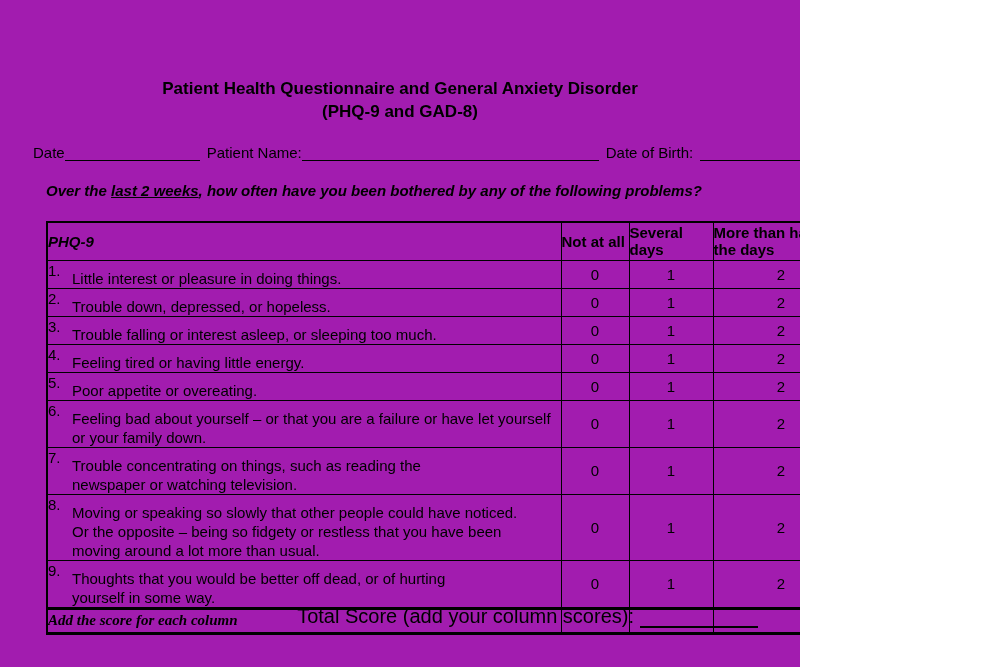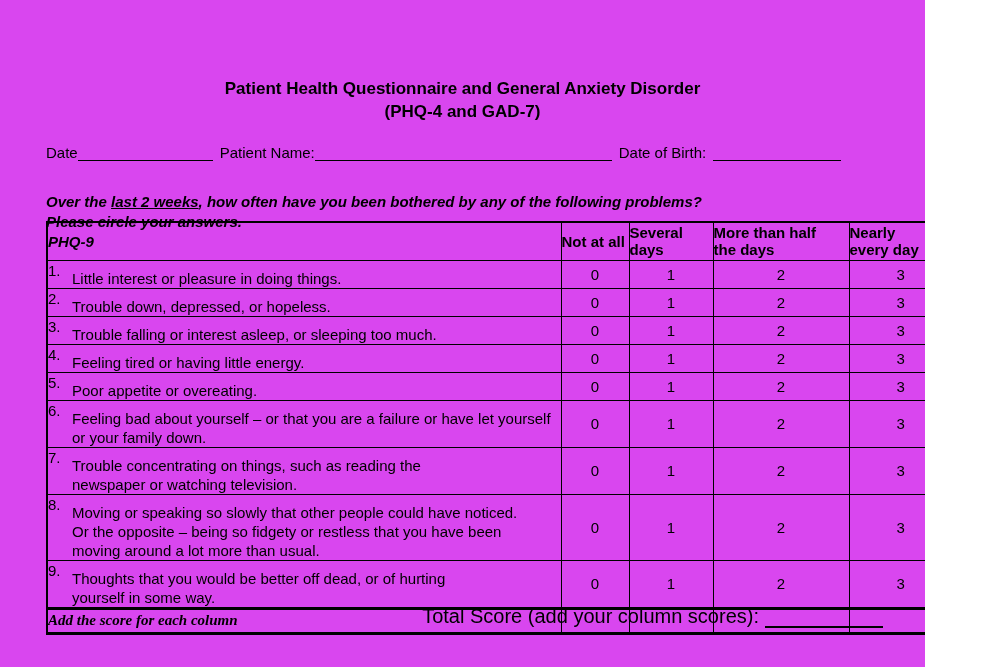--- a/index.html
+++ b/index.html
@@ -1,56 +1,55 @@
 <!DOCTYPE html>
 <html><head>
 <meta charset="utf-8">
 <style>
   html, body { margin: 0; padding: 0; background: #ffffff; }
   .page {
     position: relative;
-    width: 925px;
+    width: 800px;
     height: 667px;
-    background: #d946ef;
+    background: #a21caf;
     color: #000000;
     font-family: "Liberation Sans", "DejaVu Sans", sans-serif;
     overflow: hidden;
   }
   .title-block {
     position: absolute;
     top: 77px; left: 0; width: 100%;
     text-align: center;
     font-size: 17px;
     font-weight: bold;
     line-height: 23px;
   }
   .meta-row {
     position: absolute;
-    top: 144px; left: 46px;
+    top: 144px; left: 33px;
     font-size: 15px;
     white-space: nowrap;
   }
   .uline {
     display: inline-block;
     border-bottom: 1px solid #000;
     height: 15px;
     vertical-align: bottom;
   }
   .w135 { width: 135px; }
   .w295 { width: 297px; }
   .w128 { width: 128px; margin-left: 7px; }
   .gap { display: inline-block; width: 7px; }
   .instructions {
     position: absolute;
     top: 181px; left: 46px;
     font-size: 15px;
     font-weight: bold;
     font-style: italic;
     line-height: 20px;
-    margin-top: 11px;
   }
   .instructions .iu { text-decoration: underline; }
   .table-wrap { position: absolute; top: 221px; left: 46px; border-radius: 15px; }
   table.phq {
     border-collapse: collapse;
     table-layout: fixed;
     width: 906px;
     border: 2px solid #000;
     font-size: 15px;
   }
@@ -109,30 +108,29 @@
   }
   .total-row .uline { width: 118px; border-bottom-width: 2px; margin-left: 6px; }
 </style>
 </head>
 <body>
 
 <div class="page">
 
   <div class="title-block">
     <div>Patient Health Questionnaire and General Anxiety Disorder</div>
-    <div>(PHQ-4 and GAD-7)</div>
+    <div>(PHQ-9 and GAD-8)</div>
   </div>
 
   <div class="meta-row">
     <span>Date</span><span class="uline w135"></span><span class="gap"></span><span>Patient Name:</span><span class="uline w295"></span><span class="gap"></span><span>Date of Birth:</span><span class="uline w128"></span>
   </div>
 
   <div class="instructions">
     <div><span>Over the </span><span class="iu">last 2 weeks</span><span>, how often have you been bothered by any of the following problems?</span></div>
-    <div>Please circle your answers.</div>
   </div>
 
   <div class="table-wrap">
     <table class="phq">
       <colgroup>
         <col style="width:514px">
           <col style="width:68px">
           <col style="width:84px">
           <col style="width:136px">
           <col style="width:104px">

